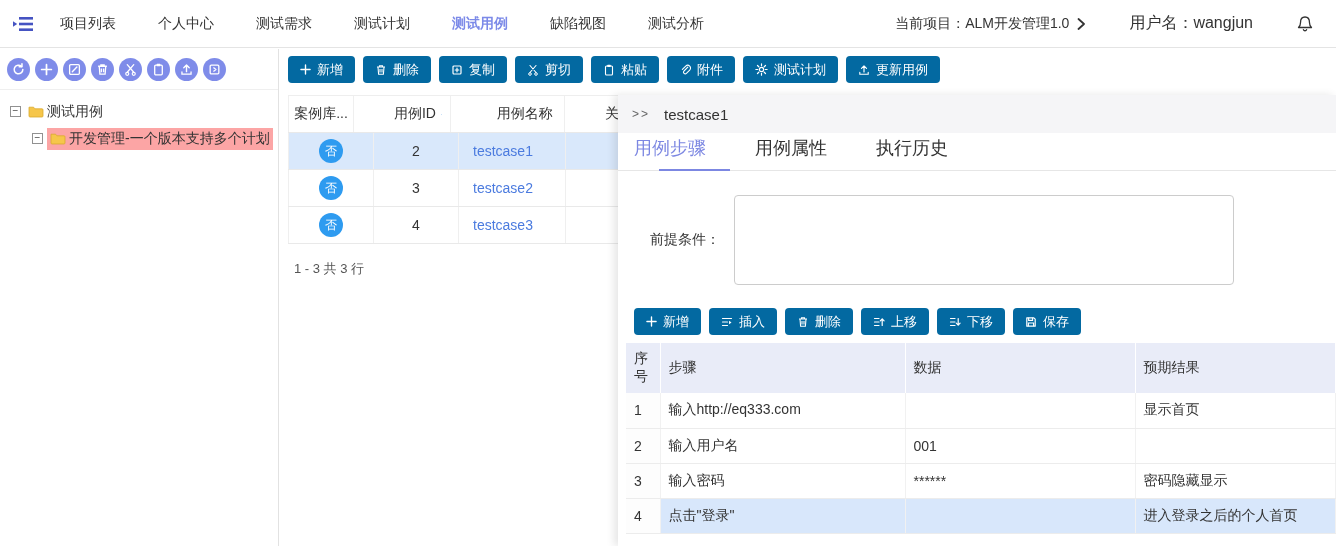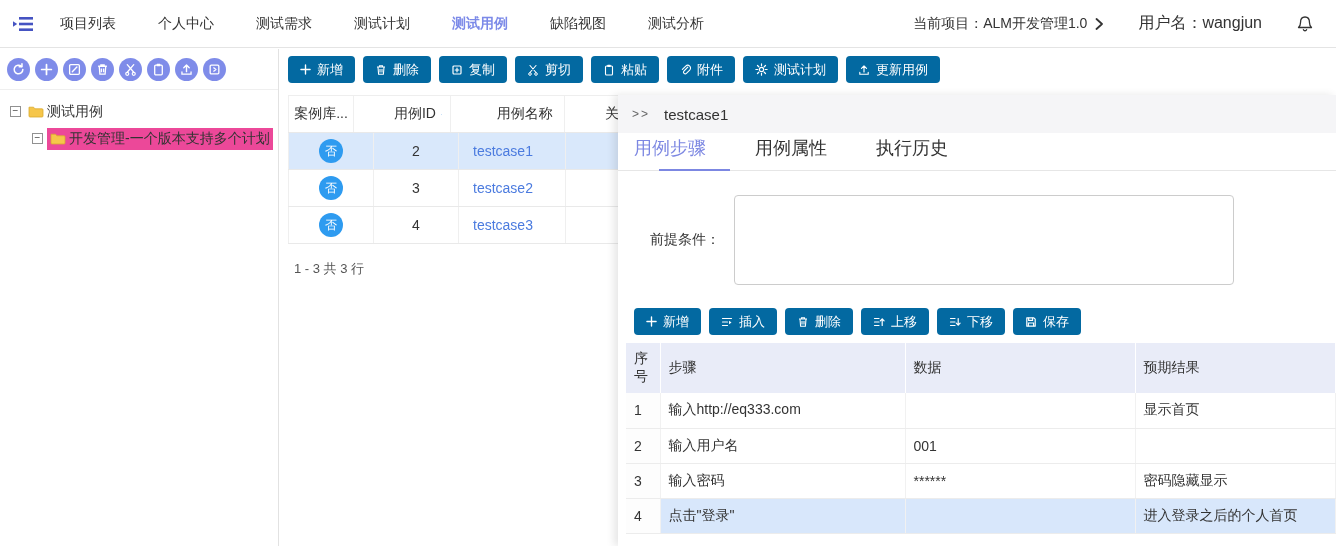--- a/index.html
+++ b/index.html
@@ -4,35 +4,35 @@
 <style>
   * { margin:0; padding:0; box-sizing:border-box; }
   html,body { width:1336px; height:546px; font-family:"Liberation Sans","DejaVu Sans",sans-serif; background:#fff; overflow:hidden; position:relative; color:#333; }
 
   
   .topbar { position:absolute; top:0; left:0; width:1336px; height:48px; background:#fff; border-bottom:1px solid #e4e4e4; display:flex; align-items:center; }
   .menu-toggle { width:46px; display:flex; justify-content:center; align-items:center; cursor:pointer; }
   .nav { display:flex; align-items:center; }
   .nav-item { font-size:14px; color:#333; padding:0 28px 0 14px; cursor:pointer; white-space:nowrap; }
   .nav-item.active { color:#7c8ae8; font-weight:bold; }
-  .topbar-right { margin-left:auto; display:flex; align-items:center; gap:34px; padding-right:22px;text-align:right; }
+  .topbar-right { margin-left:auto; display:flex; align-items:center; gap:43px; padding-right:22px;text-align:right; }
   .cur-project { font-size:14px; color:#333; display:flex; align-items:center; gap:8px; cursor:pointer; }
   .username { font-size:16px; color:#333; }
   .bell { cursor:pointer; display:flex; align-items:center; }
 
   
   .sidebar { position:absolute; top:49px; left:0; width:279px; height:497px; background:#fff; border-right:1px solid #e2e2e2; overflow:hidden; }
   .side-tools { display:flex; gap:5px; padding:9px 6px 8px 7px; border-bottom:1px solid #efefef; }
   .cbtn { width:23px; height:23px; border-radius:50%; background:#7f8ce9; display:flex; align-items:center; justify-content:center; cursor:pointer; flex:0 0 auto; }
   .tree { padding:8px 0 0 10px; }
   .tree-row { display:flex; align-items:center; height:27px; white-space:nowrap; font-size:14px; cursor:pointer; }
   .tree-row .indent { width:22px; flex:0 0 auto; }
   .expander { width:11px; height:11px; border:1px solid #919191; background:#fff; color:#444; font-size:10px; line-height:8px; text-align:center; margin-right:4px; flex:0 0 auto; cursor:pointer; }
   .tree-node { display:flex; align-items:center; gap:3px; padding:2px 3px; overflow:hidden; }
-  .tree-node.selected { background:#ec4899; }
+  .tree-node.selected { background:#fca5a5; }
   .tree-label { white-space:nowrap; }
 
   
   .content { position:absolute; top:49px; left:280px; right:0; bottom:0; background:#fff; }
   .main-toolbar { height:41px; display:flex; align-items:center; gap:8px; padding:0 8px; background:#fff; }
   .btn { height:27px; background:#0369a1; color:#fff; border:none; border-radius:4px; font-size:13px; display:inline-flex; align-items:center; gap:6px; padding:0 12px; cursor:pointer; font-family:inherit; white-space:nowrap; }
 
   
   .case-table { margin:5px 0 0 8px; width:400px; font-size:14px; }
   .ct-row { display:flex; border-bottom:1px solid #e9e9e9; }

